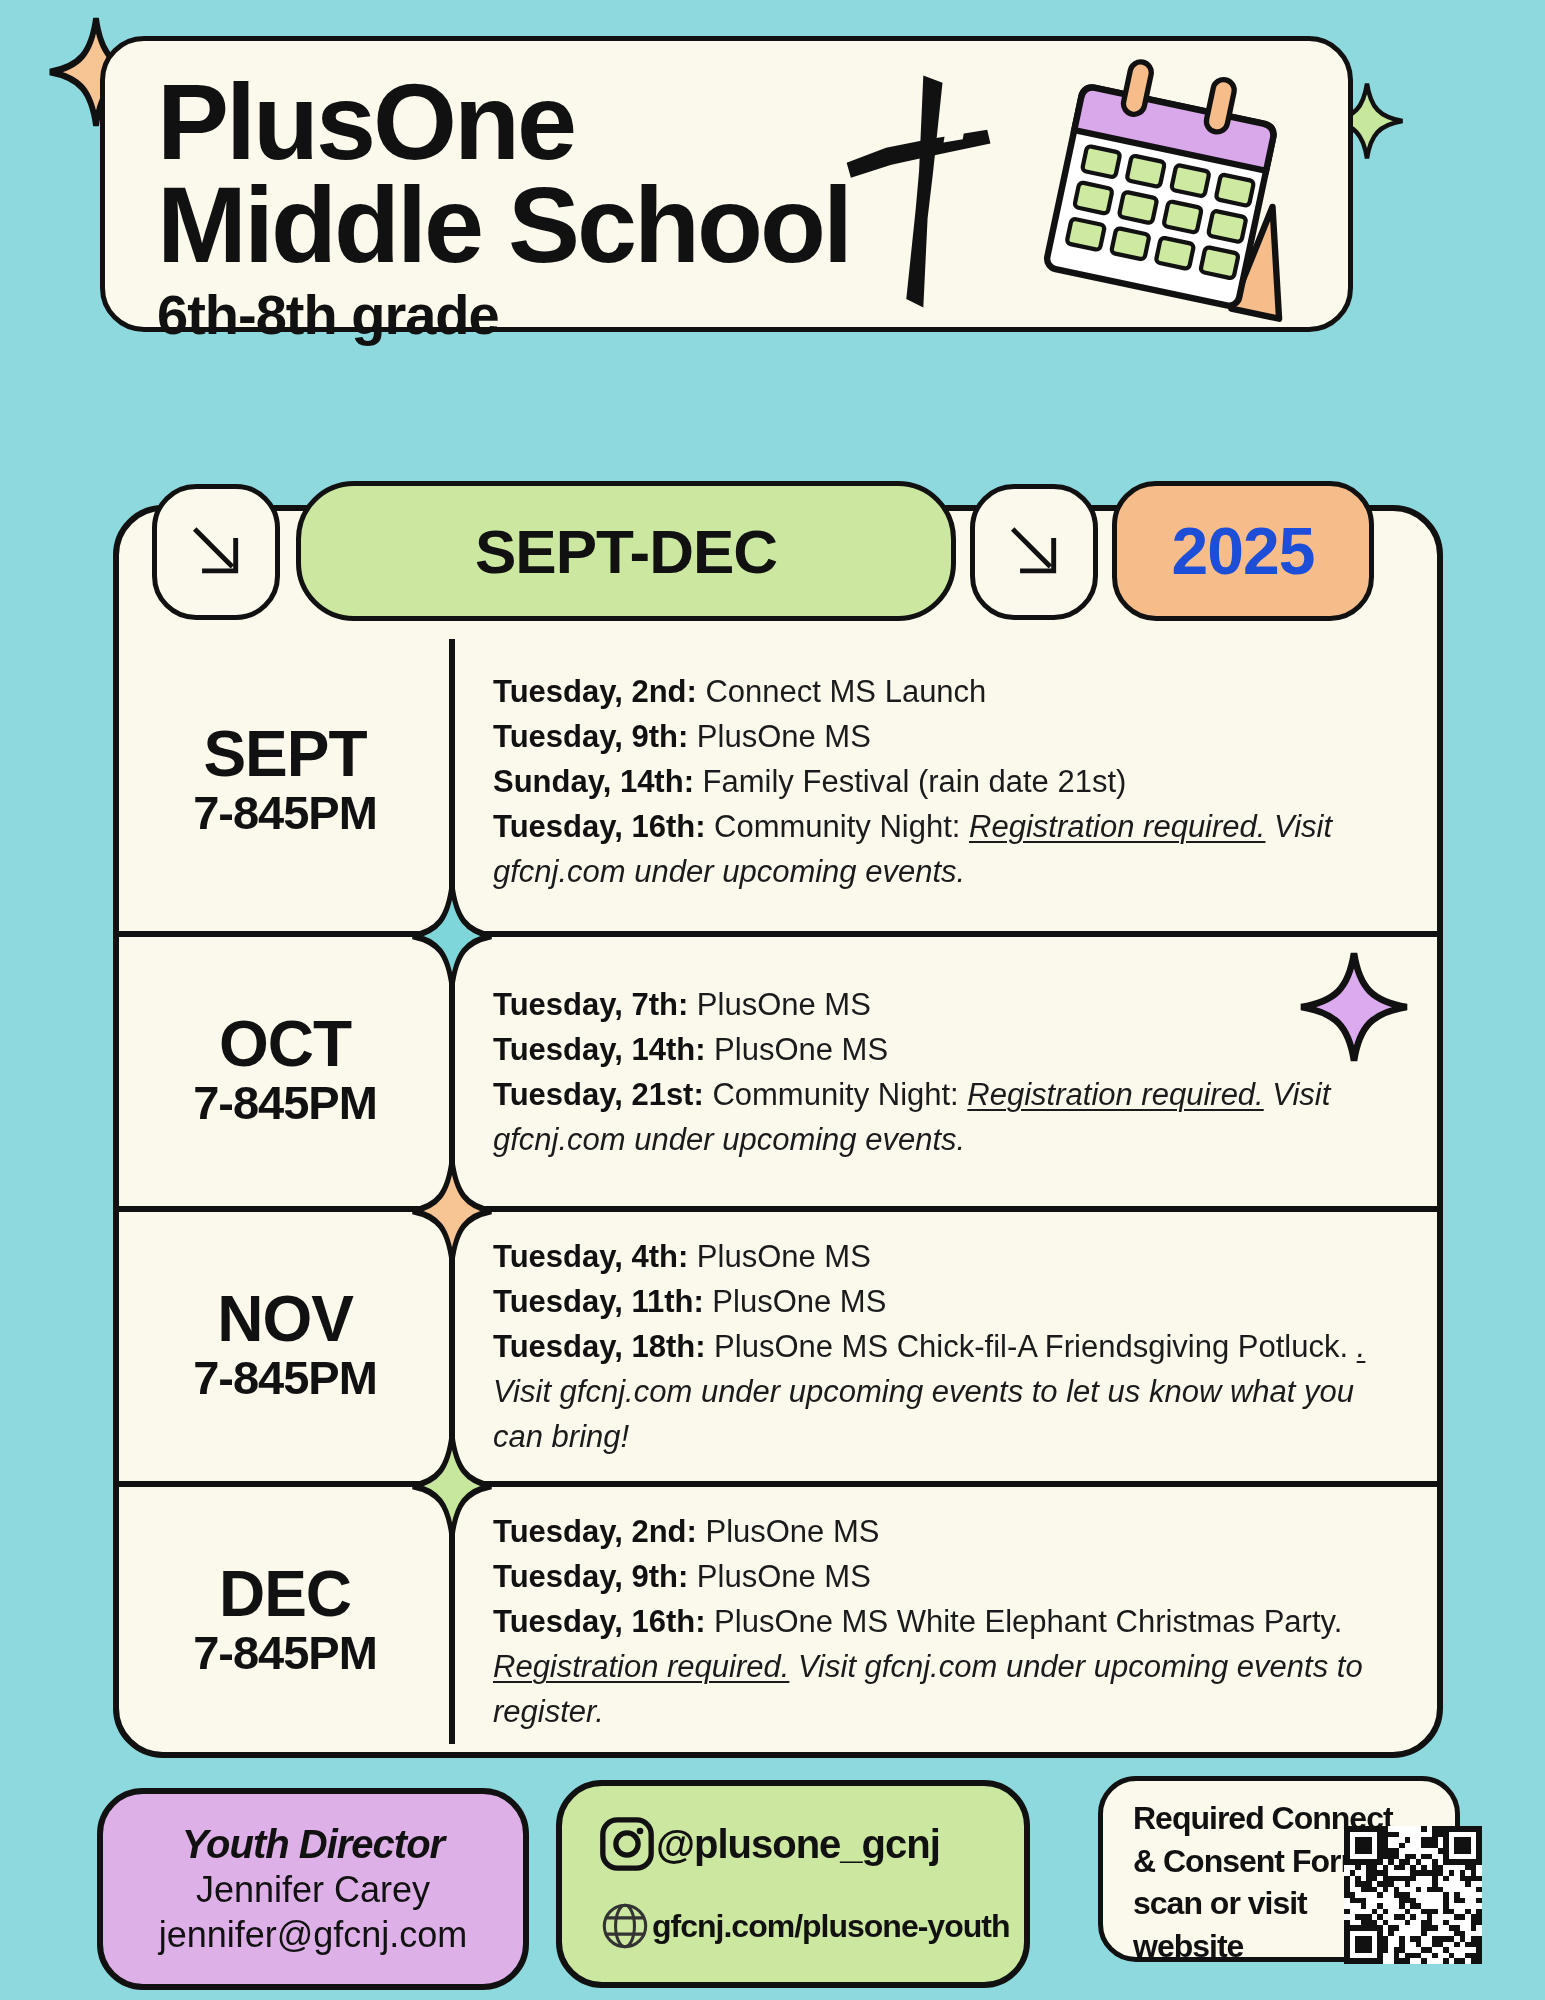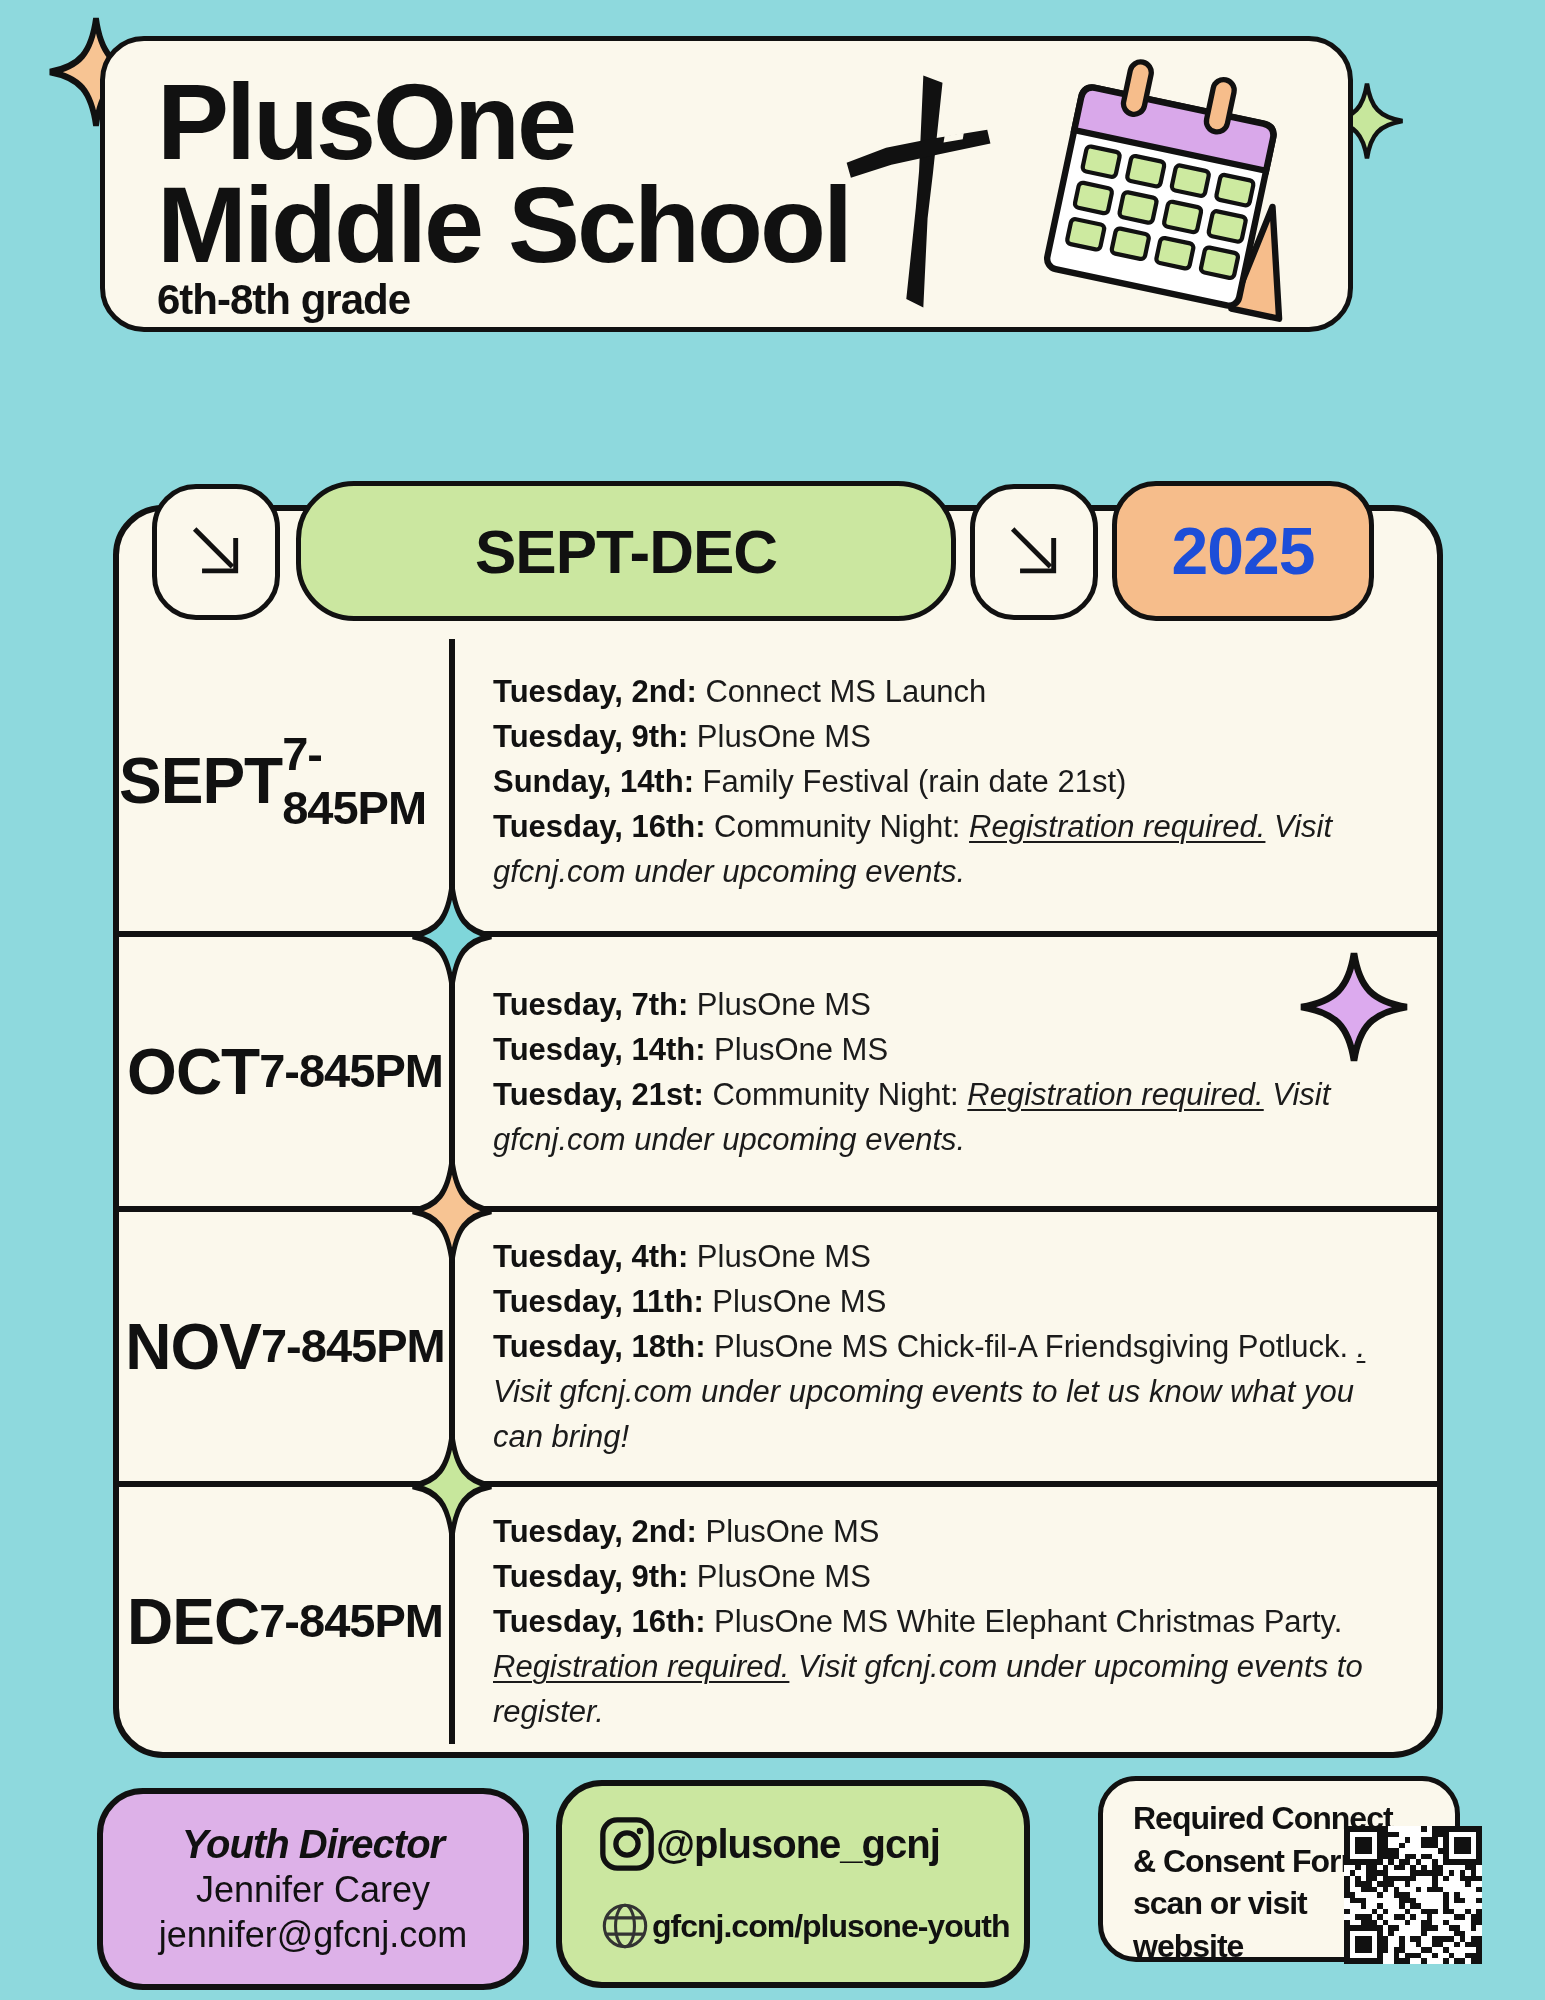--- a/index.html
+++ b/index.html
@@ -6,21 +6,21 @@
   html,body { width:1545px; }
   body { font-family: "Liberation Sans", sans-serif; }
   .page { position:relative; width:1545px; height:2000px; background:#8ed9dd; overflow:hidden; }
 
   
   .card { background:#fbf8ec; border:5px solid #111; }
 
   
   .header-card { position:absolute; left:100px; top:36px; width:1253px; height:296px; border-radius:44px; padding:30px 0 0 52px; }
   .title-line { font-size:108px; font-weight:bold; color:#111; letter-spacing:-3px; line-height:0.95; }
-  .header-subtitle { font-size:42px; font-weight:bold; color:#111; letter-spacing:-1px; }
+  .header-subtitle { font-size:56px; font-weight:bold; color:#111; letter-spacing:-1px; margin-top:6px; }
   .cross-wrap { position:absolute; left:728px; top:28px; width:170px; height:245px; }
   .calendar-wrap { position:absolute; left:925px; top:18px; width:290px; height:265px; }
 
   
   .sparkle { position:absolute; }
   .sparkle path { stroke:#111; stroke-width:6; stroke-linejoin:miter; }
 
   
   .pill { position:absolute; border:5px solid #111; display:flex; align-items:center; justify-content:center; z-index:5; }
   .arrow-box { background:#fbf8ec; border-radius:44px; }
@@ -31,21 +31,21 @@
   .range-pill .pill-label { font-size:62px; font-weight:bold; letter-spacing:-1px; color:#111; }
   .year-pill .pill-label { font-size:66px; font-weight:bold; letter-spacing:-1px; color:#1d4ed8; }
 
   
   .schedule-card { position:absolute; left:113px; top:505px; width:1330px; height:1253px; border-radius:50px; border-width:6px; }
   .month-rows { position:relative; width:100%; height:100%; }
   .month-row { position:relative; display:flex; width:100%; }
   .month-row + .month-row { border-top:6px solid #111; }
   .month-row:nth-child(1) { height:420px; padding-top:120px; }
   .month-row:nth-child(n+2) { height:275px; }
-  .month-col { width:332px; flex:0 0 332px; display:flex; flex-direction:row; align-items:center; justify-content:center; }
+  .month-col { width:332px; flex:0 0 332px; display:flex; flex-direction:column; align-items:center; justify-content:center; }
   .month-name { font-size:64px; font-weight:bold; letter-spacing:-1px; color:#111; line-height:1.0; }
   .month-time { font-size:47px; font-weight:bold; letter-spacing:-1px; color:#111; line-height:1.15; }
   .events-col { flex:1 1 auto; display:flex; flex-direction:column; justify-content:center; padding:10px 55px 10px 42px; }
   .event-line { font-size:31px; color:#1b1b1b; line-height:45px; }
   .seg-bold { font-weight:bold; color:#111; }
   .seg-italic { font-style:italic; }
   .seg-italic-underline { font-style:italic; text-decoration:underline; text-underline-offset:4px; text-decoration-thickness:2px; }
   .v-line { position:absolute; left:330px; top:128px; bottom:8px; width:6px; background:#111; }
 
   

